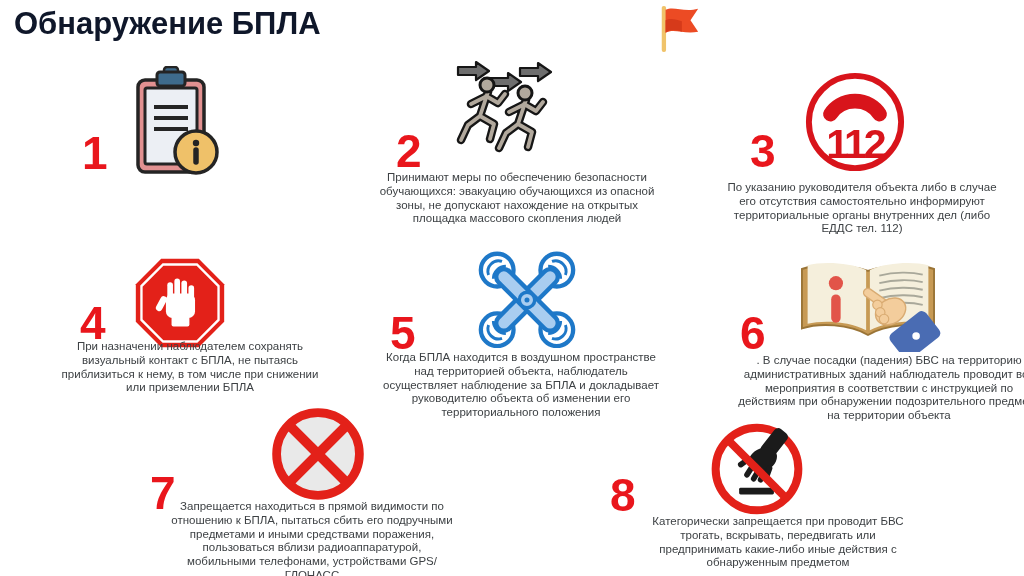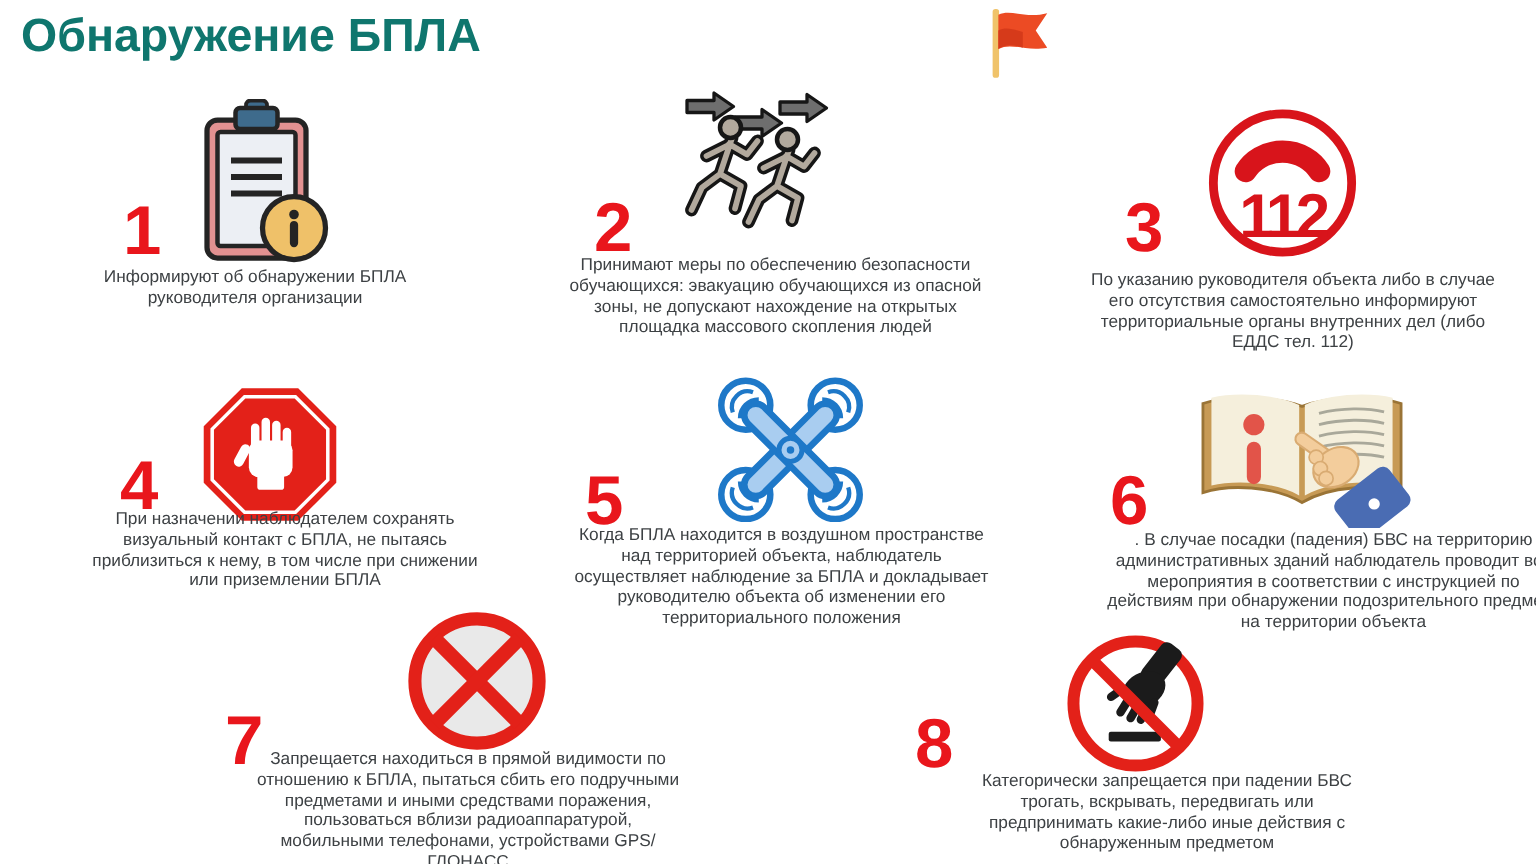--- a/index.html
+++ b/index.html
@@ -7,21 +7,21 @@
   body {
     font-family:"Liberation Sans", sans-serif;
     background:#ffffff;
     position:relative;
     overflow:hidden;
   }
   .canvas { position:absolute; inset:0; width:1024px; height:576px; }
 
   .title {
     position:absolute; left:14px; top:6px;
-    font-size:31px; font-weight:bold; color:#0f766e;
+    font-size:31px; font-weight:bold; color:#0f172a;
     white-space:nowrap;
   }
   .hdr-flag { position:absolute; left:656px; top:4px; width:46px; height:50px; }
   .hdr-right {
     position:absolute; left:734px; top:6px; width:268px;
     font-size:19.5px; font-weight:bold; color:#ee1315; line-height:1.1;
   }
 
   .num {
     position:absolute; font-size:46px; font-weight:800;
@@ -90,21 +90,20 @@
       <rect x="36" y="1" width="14" height="10" rx="3" fill="#3e6b8c" stroke="#242424" stroke-width="2.5"></rect>
       <rect x="29" y="6" width="28" height="14" rx="3" fill="#3e6b8c" stroke="#242424" stroke-width="3"></rect>
       <line x1="26" y1="41" x2="60" y2="41" stroke="#242424" stroke-width="4"></line>
       <line x1="26" y1="52" x2="60" y2="52" stroke="#242424" stroke-width="4"></line>
       <line x1="26" y1="63" x2="60" y2="63" stroke="#242424" stroke-width="4"></line>
       <circle cx="68" cy="86" r="21" fill="#efc169" stroke="#242424" stroke-width="3.5"></circle>
       <circle cx="68" cy="77" r="3.2" fill="#242424"></circle>
       <line x1="68" y1="84" x2="68" y2="96" stroke="#242424" stroke-width="5.5" stroke-linecap="round"></line>
     </svg>
   </div>
-  <div class="cap c1">Информируют об обнаружении БПЛА руководителя организации</div>
 
   <div class="num n2">2</div>
   <div class="icon i2">
     <svg viewBox="0 0 114 106">
       <defs>
         <g id="runner">
           <path d="M28,14 L20,38 M26,18 L38,25 L45,16 M25,19 L11,26 M20,38 L34,46 L30,61 M20,38 L8,47 L1,62" fill="none" stroke="#161616" stroke-width="8.5" stroke-linecap="round" stroke-linejoin="round"></path>
           <path d="M28,14 L20,38 M26,18 L38,25 L45,16 M25,19 L11,26 M20,38 L34,46 L30,61 M20,38 L8,47 L1,62" fill="none" stroke="#b2a99d" stroke-width="3.8" stroke-linecap="round" stroke-linejoin="round"></path>
           <circle cx="27" cy="7" r="7" fill="#b2a99d" stroke="#161616" stroke-width="3"></circle>
         </g>
@@ -222,15 +221,15 @@
         <rect x="39" y="44" width="6" height="16" rx="3" transform="rotate(32 42 52)"></rect>
         <rect x="46" y="48" width="6" height="16" rx="3" transform="rotate(30 49 56)"></rect>
         <rect x="53" y="49" width="6" height="16" rx="3" transform="rotate(26 56 57)"></rect>
         <rect x="59" y="46" width="6" height="15" rx="3" transform="rotate(20 62 53)"></rect>
         <rect x="33" y="36" width="6" height="14" rx="3" transform="rotate(55 36 43)"></rect>
         <rect x="31" y="70" width="37" height="7" rx="1.5"></rect>
       </g>
       <line x1="20" y1="20" x2="80" y2="80" stroke="#e32119" stroke-width="8.5"></line>
     </svg>
   </div>
-  <div class="cap c8">Категорически запрещается при падении БВС трогать,  вскрывать, передвигать или предпринимать какие-либо иные действия с обнаруженным предметом</div>
+  <div class="cap c8">Категорически запрещается при проводит БВС трогать,  вскрывать, передвигать или предпринимать какие-либо иные действия с обнаруженным предметом</div>
 
 </div>
 
 </body></html>

